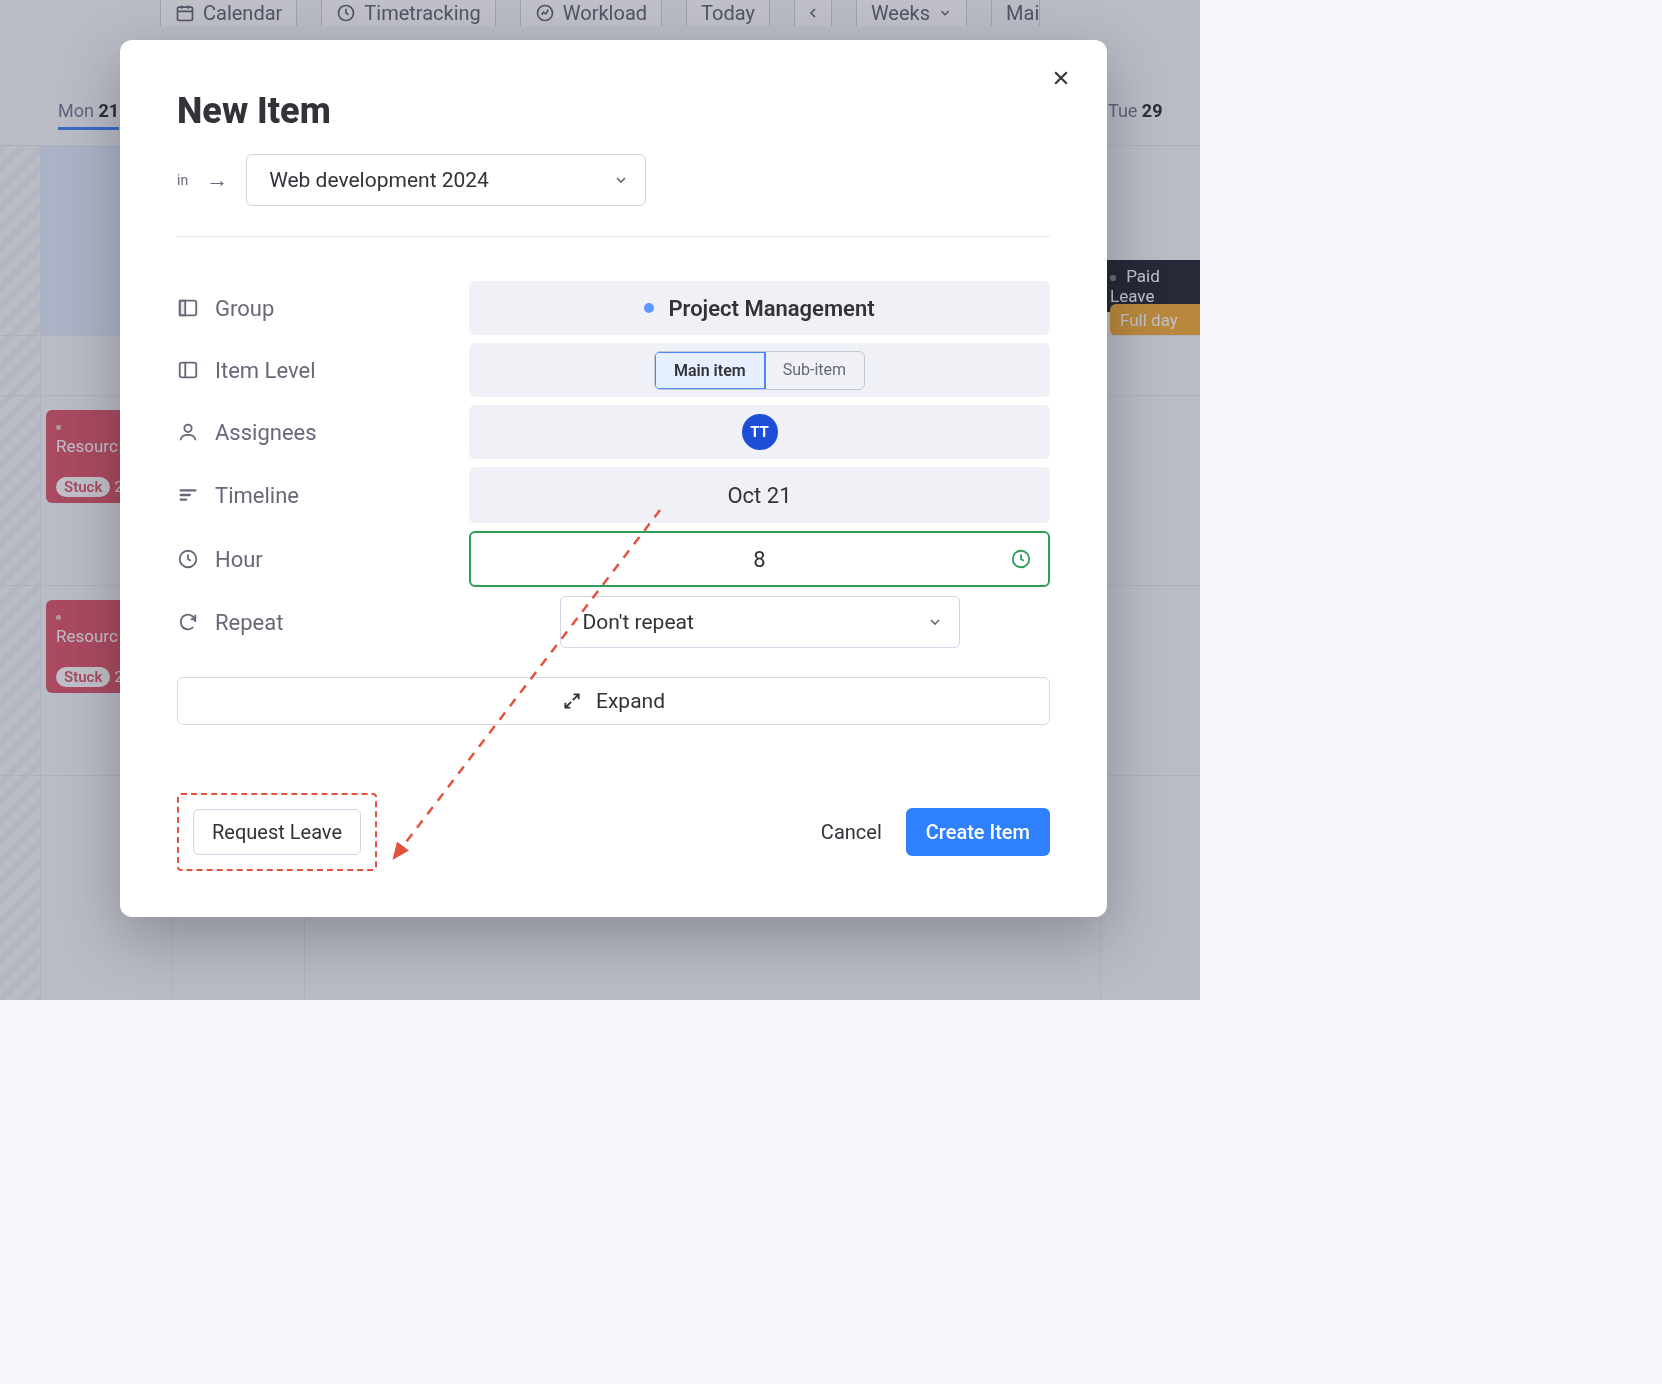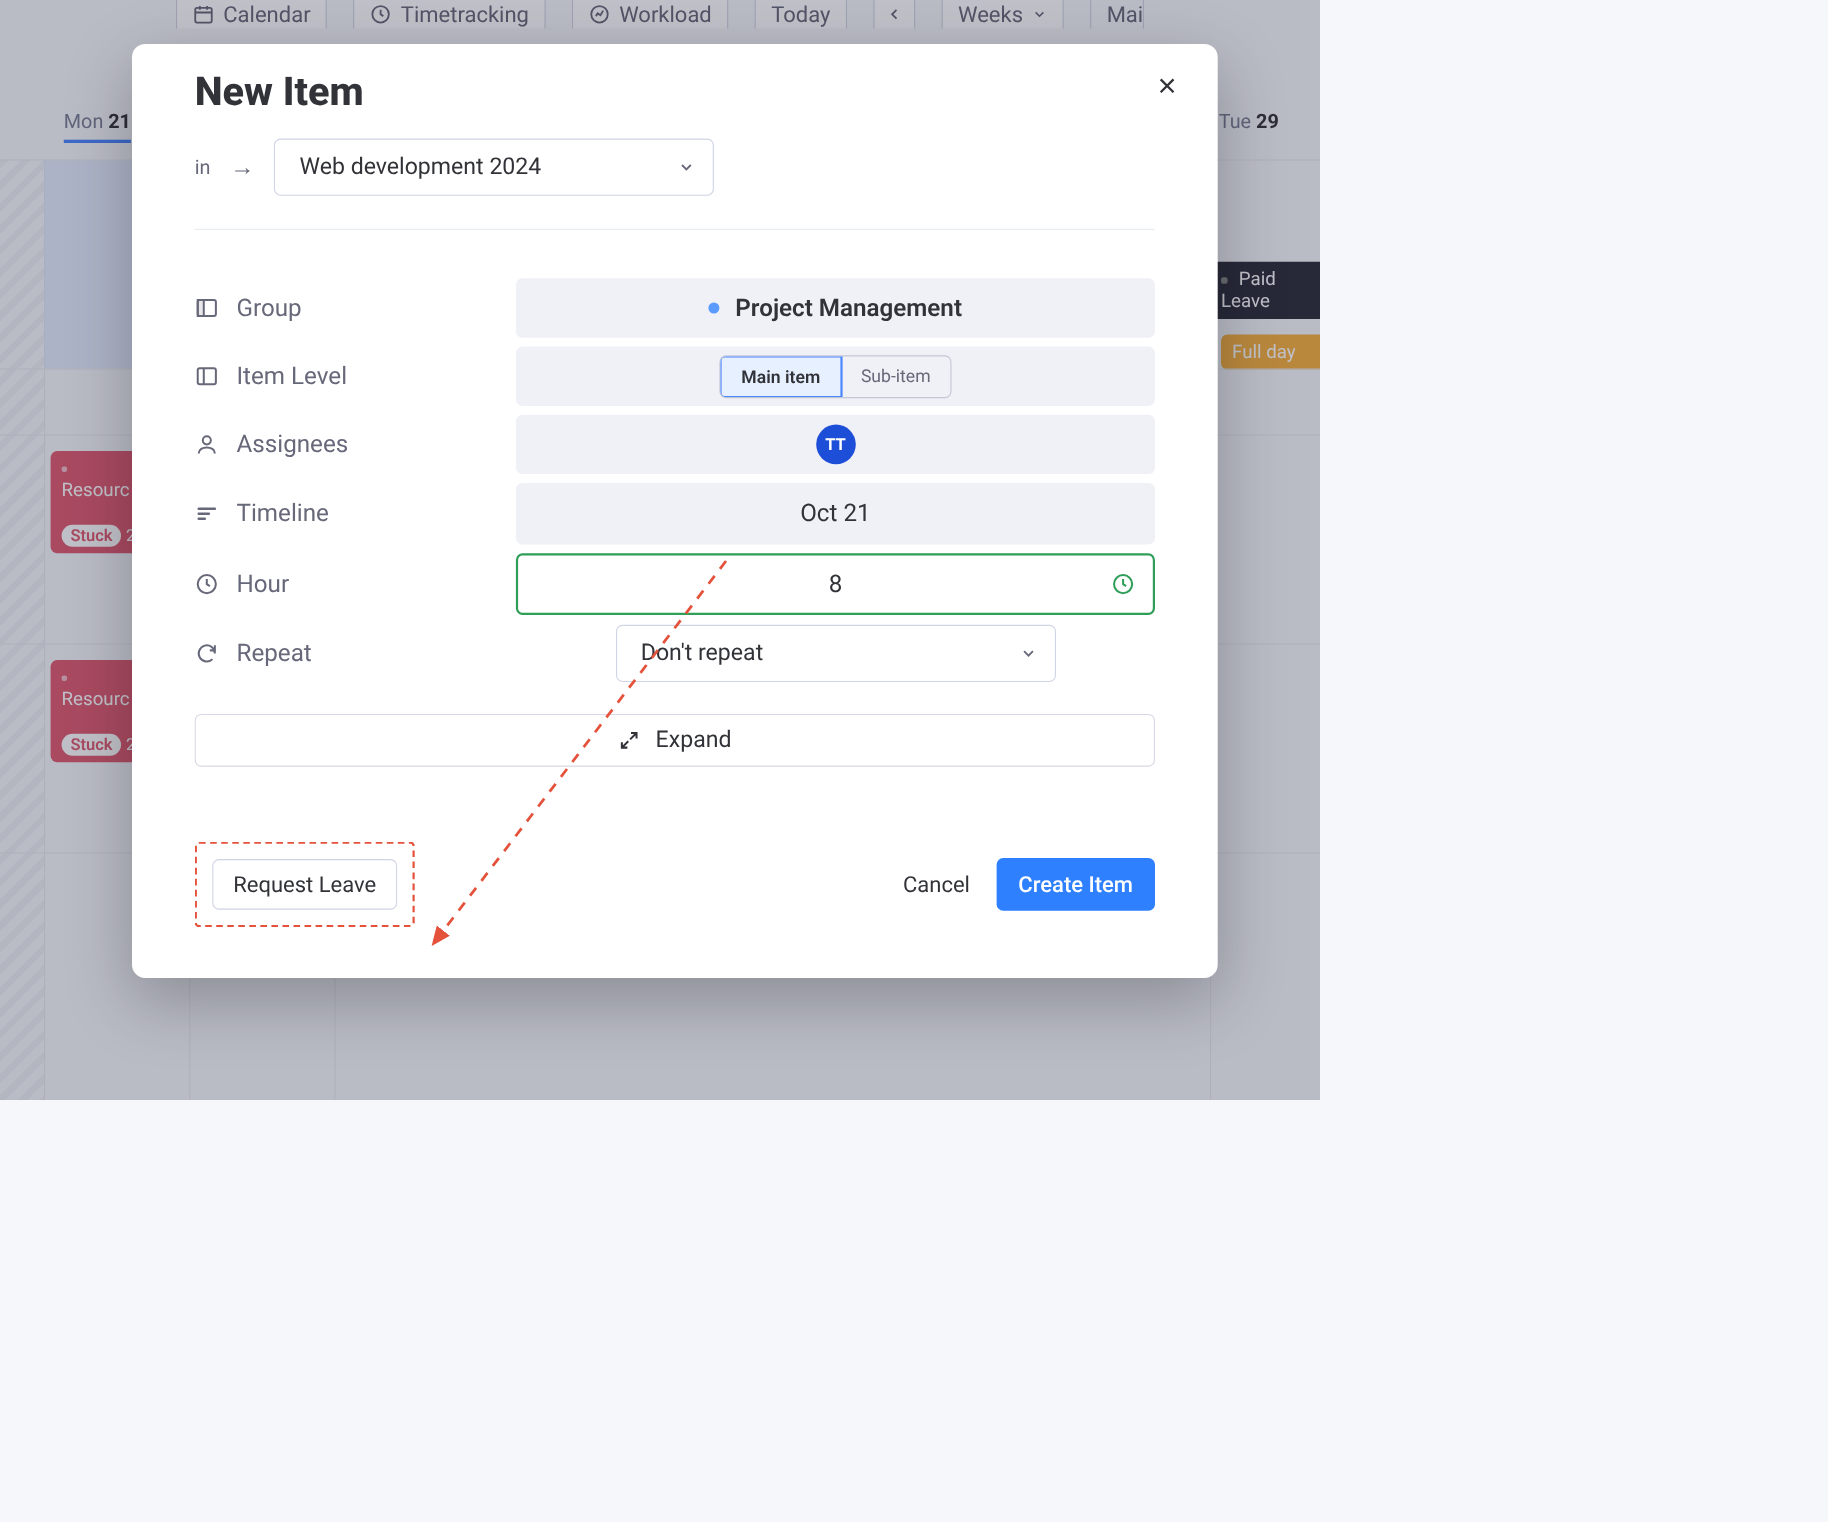--- a/index.html
+++ b/index.html
@@ -25,25 +25,25 @@
 
 .card { position: absolute; border-radius: 6px; padding: 6px 10px; font-size: 17px; }
 .card.red { background: #df5b71; color: #fff; }
 .card.dark { background: #2b2d3a; color: #fff; }
 .card.amber { background: #f6b03f; color: #fff; }
 .badge { display: inline-flex; align-items: center; gap: 6px; background: rgba(255,255,255,.35); border-radius: 10px; padding: 1px 8px; font-size: 15px; margin-top: 21px; }
 .badge.white { background: #fff; color: #df5b71; font-weight: 600; }
 
 .overlay { position: absolute; inset: 0; background: rgba(30,33,58,.28); }
 
-.modal { position: absolute; left: 120px; top: 40px; width: 987px; background: #fff; border-radius: 12px; box-shadow: 0 20px 60px rgba(0,0,0,.25); padding: 22px 57px 46px; }
+.modal { position: absolute; left: 120px; top: 40px; width: 987px; background: #fff; border-radius: 12px; box-shadow: 0 20px 60px rgba(0,0,0,.25); padding: 50px 57px 46px; }
 .close { position: absolute; top: 28px; right: 36px; font-size: 26px; color: #323338; cursor: pointer; }
 .title { font-size: 36px; font-weight: 800; color: #323338; margin-bottom: 22px; }
 .project-row { display: flex; align-items: center; gap: 18px; padding-bottom: 30px; border-bottom: 1px solid #e6e9ef; margin-bottom: 44px; }
-.project-row .in { color: #676879; font-size: 18px; }
+.project-row .in { color: #676879; font-size: 14px; }
 .project-row .arrow { color: #676879; font-size: 22px; }
 .select { border: 1px solid #d0d4e4; border-radius: 6px; padding: 13px 46px 13px 22px; font-size: 21px; color: #323338; position: relative; min-width: 400px; background: #fff; display: inline-flex; align-items: center; }
 .select.small { min-width: 400px; }
 .select .chev { position: absolute; right: 16px; top: 50%; transform: translateY(-50%); }
 
 .field-row { display: flex; align-items: center; margin-bottom: 8px; }
 .field-label { display: flex; align-items: center; gap: 16px; width: 292px; font-size: 22px; color: #676879; }
 .field-label .icon { width: 22px; height: 22px; display: inline-flex; align-items: center; justify-content: center; }
 .field-value { flex: 1; background: #f0f1f6; border-radius: 6px; height: 54px; display: flex; align-items: center; justify-content: center; font-size: 22px; color: #323338; position: relative; }
 .field-value.tall { height: 56px; }
@@ -133,21 +133,21 @@
 
   <div class="stripes"></div>
   <div class="col-line" style="left:40px"></div>
   <div class="col-line" style="left:172px"></div>
   <div class="col-line" style="left:304px"></div>
   <div class="col-line" style="left:1100px"></div>
 
   <div class="cal-grid">
     <div class="row">
       <div style="position:absolute;left:40px;top:0;width:132px;height:100%;background:#d6e4ff;opacity:.55"></div>
-      <div class="card dark" style="right:-10px;top:92px;width:110px">
+      <div class="card dark" style="right:-10px;top:114px;width:110px">
         <span style="display:inline-block;width:6px;height:6px;background:#888;border-radius:2px;margin-right:6px;vertical-align:middle"></span>
         <span>Paid Leave</span>
       </div>
       <div class="card amber" style="right:-10px;top:158px;width:100px">
         <span>Full day</span>
       </div>
     </div>
     <div class="row" style="height:60px"></div>
     <div class="row">
       <div class="card red" style="left:46px;top:14px;width:90px">

